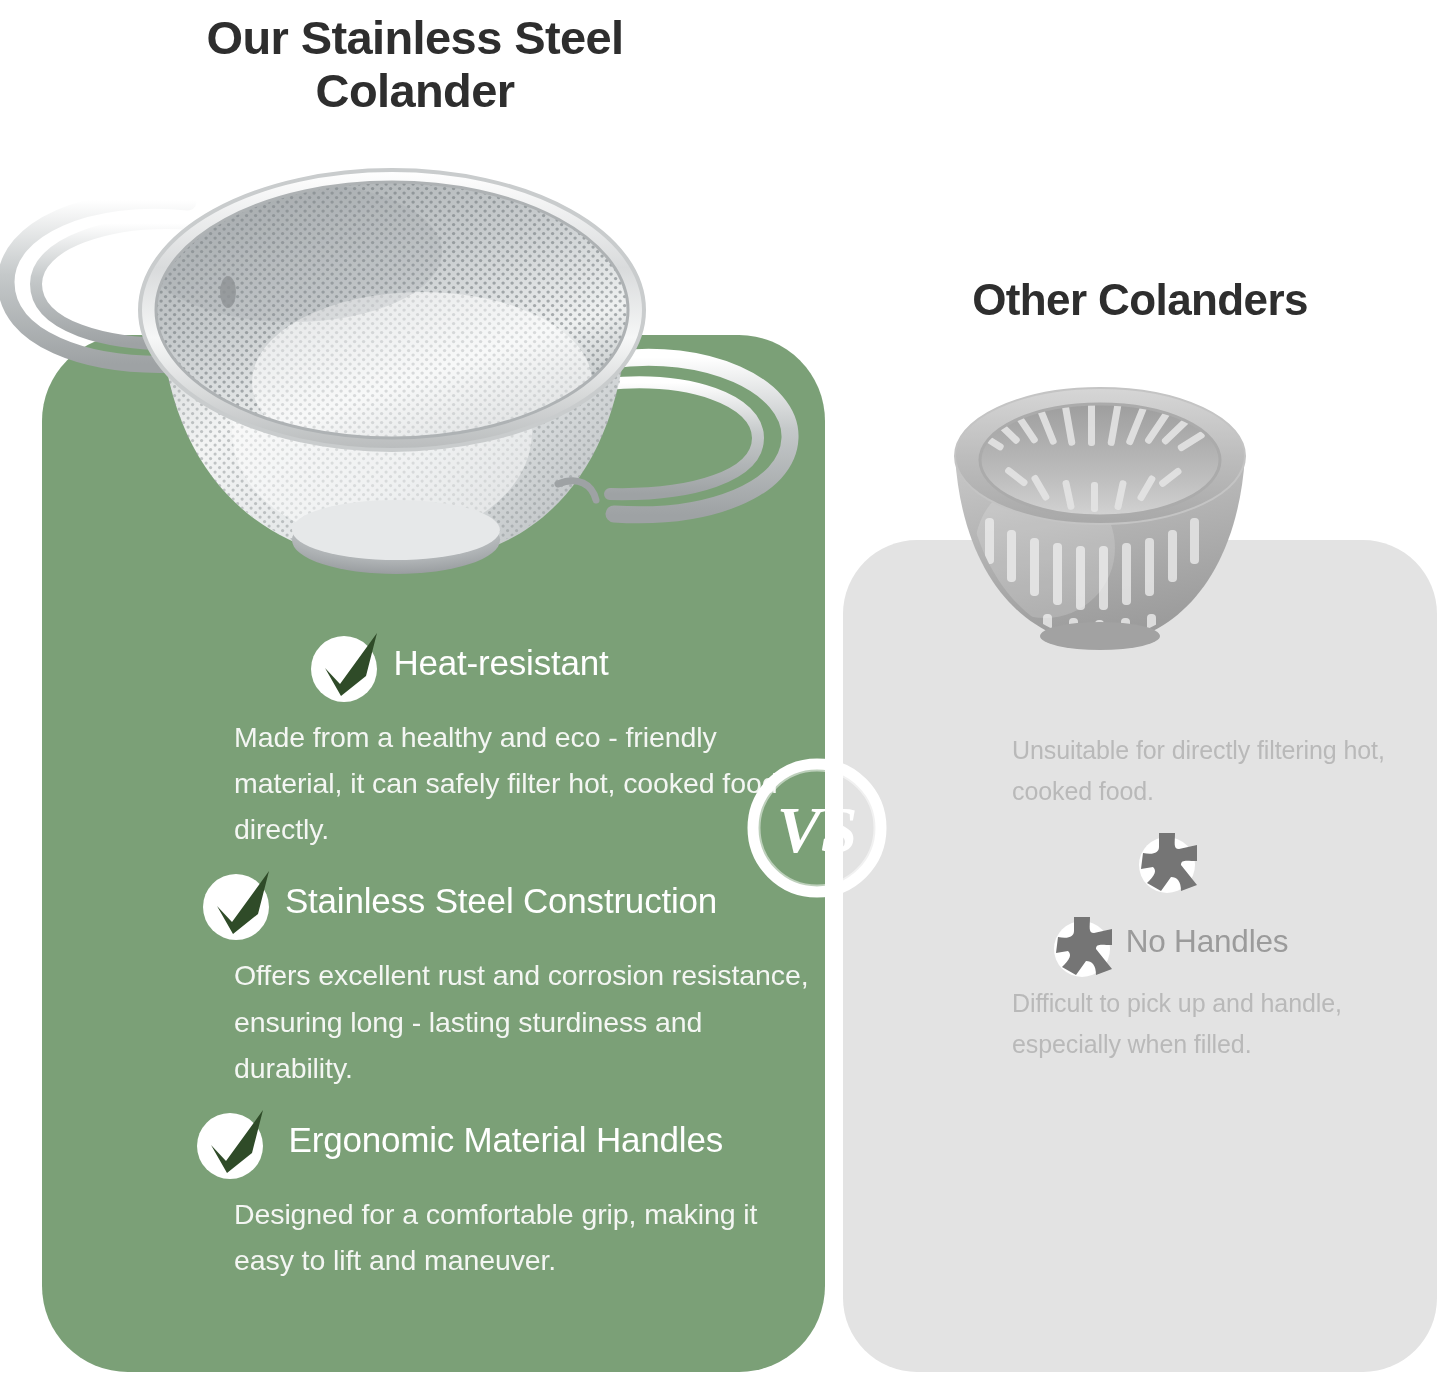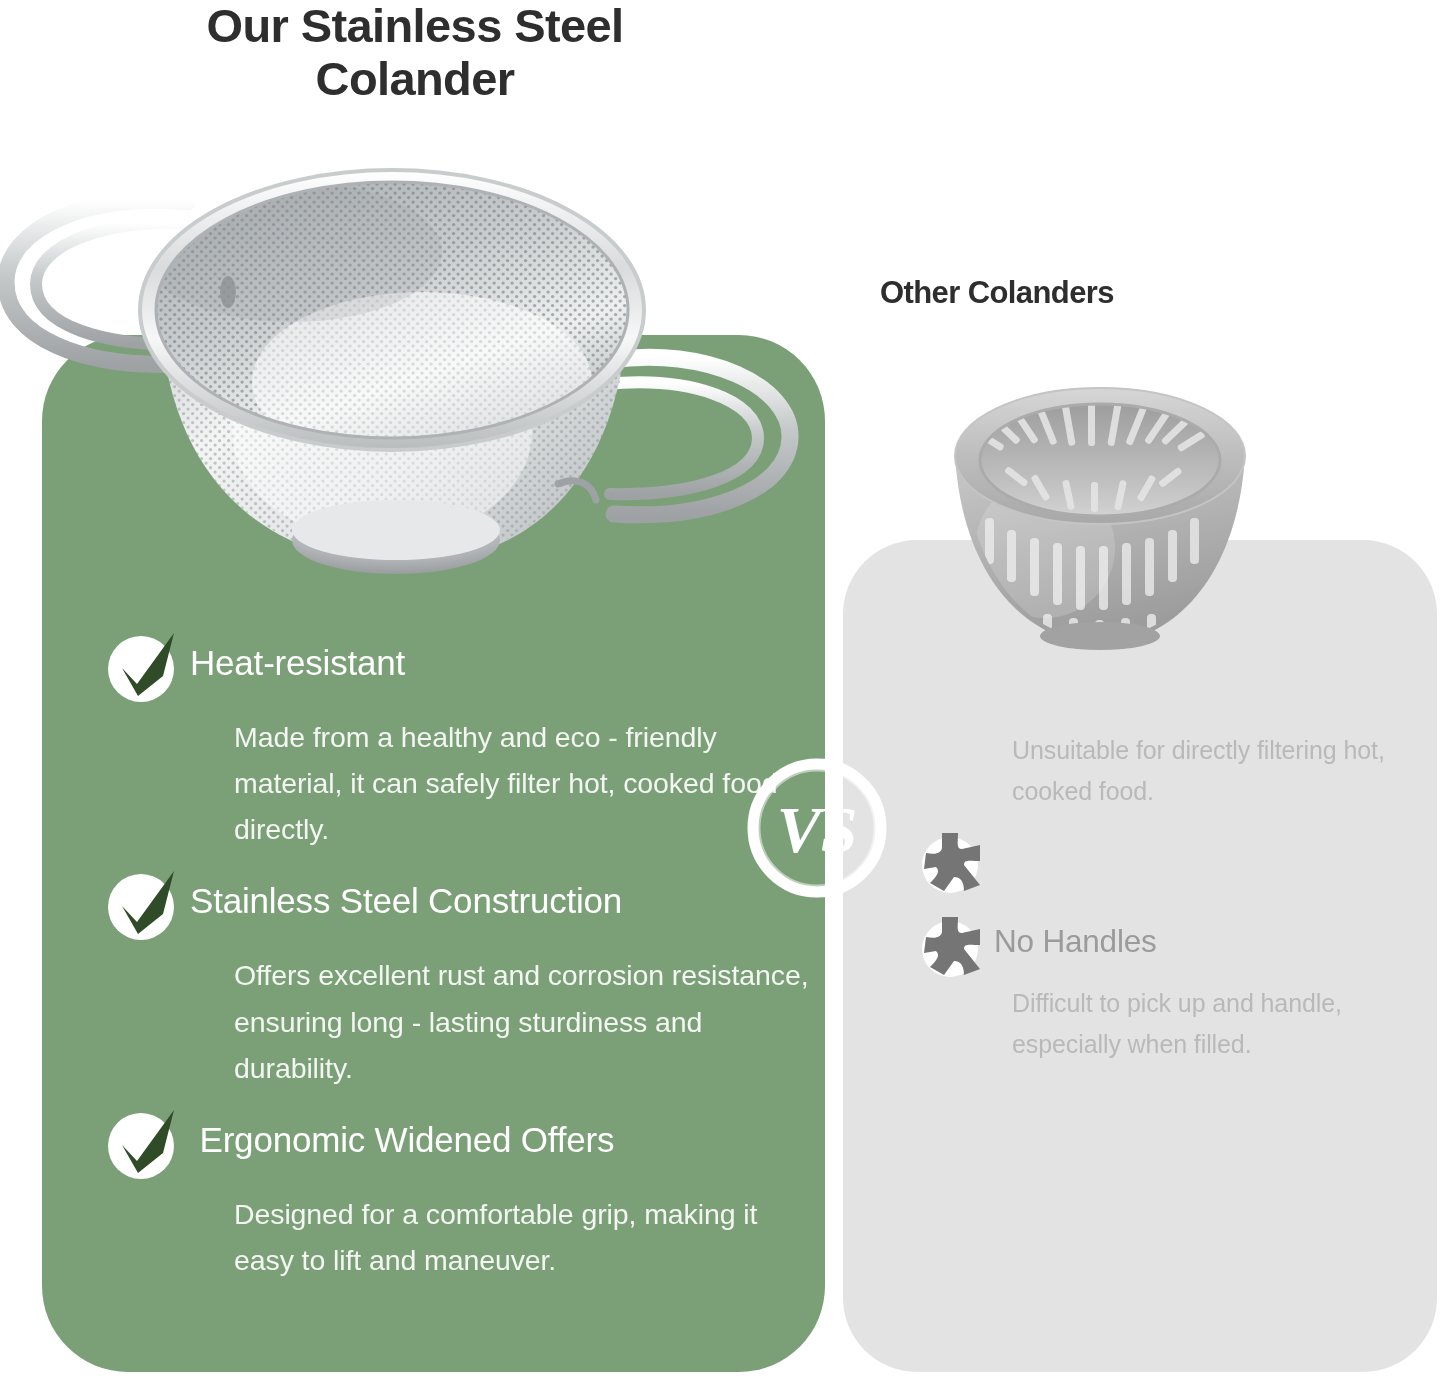--- a/index.html
+++ b/index.html
@@ -22,42 +22,42 @@
   }
   .panel-gray{
     position:absolute;
     left:843px; top:540px; width:594px; height:832px;
     background:#e3e3e3;
     border-radius:74px;
   }
 
   
   .title-left{
-    position:absolute; left:20px; top:0; width:790px;
+    position:absolute; left:20px; top:12px; width:790px;
     text-align:center;
     font-size:47px; font-weight:700; line-height:1.12;
     color:#2e2e2e; letter-spacing:-0.6px;
   }
   .title-right{
     position:absolute; left:880px; top:276px; width:520px;
-    text-align:left;
-    font-size:31px; font-weight:700; line-height:1.1;
+    text-align:center;
+    font-size:44px; font-weight:700; line-height:1.1;
     color:#2e2e2e; letter-spacing:-0.6px;
   }
 
   
   .steel-colander{position:absolute;left:-8px;top:132px;width:820px;height:450px;}
   .plastic-colander{position:absolute;left:925px;top:368px;width:350px;height:295px;}
 
   
   .features-left{
     position:absolute; left:106px; top:636px; width:706px;
   }
   .feat{position:relative; margin-bottom:22px;}
-  .feat-head{display:flex; align-items:flex-start;}
+  .feat-head{display:flex; align-items:flex-start;justify-content:center;}
   .mark{
     position:relative;
     width:74px;height:74px;flex:0 0 74px;
     margin-top:-6px;
   }
   .feat-title{
     color:#ffffff;
     font-size:35px; font-weight:400;
     line-height:1.05;
     padding-top:9px;
@@ -290,21 +290,21 @@
     </div>
 
     <div class="feat">
       <div class="feat-head">
         <span class="mark">
           <svg viewBox="0 0 74 74" width="74" height="74">
             <circle cx="35" cy="39" r="33" fill="#ffffff"></circle>
             <path d="M16 38 L31 54 L68 3 L57 46 L32 66 Z" fill="#2f4b28"></path>
           </svg>
         </span>
-        <div class="feat-title"> Ergonomic Widened Offers</div>
+        <div class="feat-title"> Ergonomic Material Handles</div>
       </div>
       <div class="feat-body">Designed for a comfortable grip, making it easy to lift and maneuver.</div>
     </div>
 
   </div>
 
   <div class="features-right">
 
     <div class="feat-r">
       <div class="feat-body">Unsuitable for directly filtering hot, cooked food.</div>

